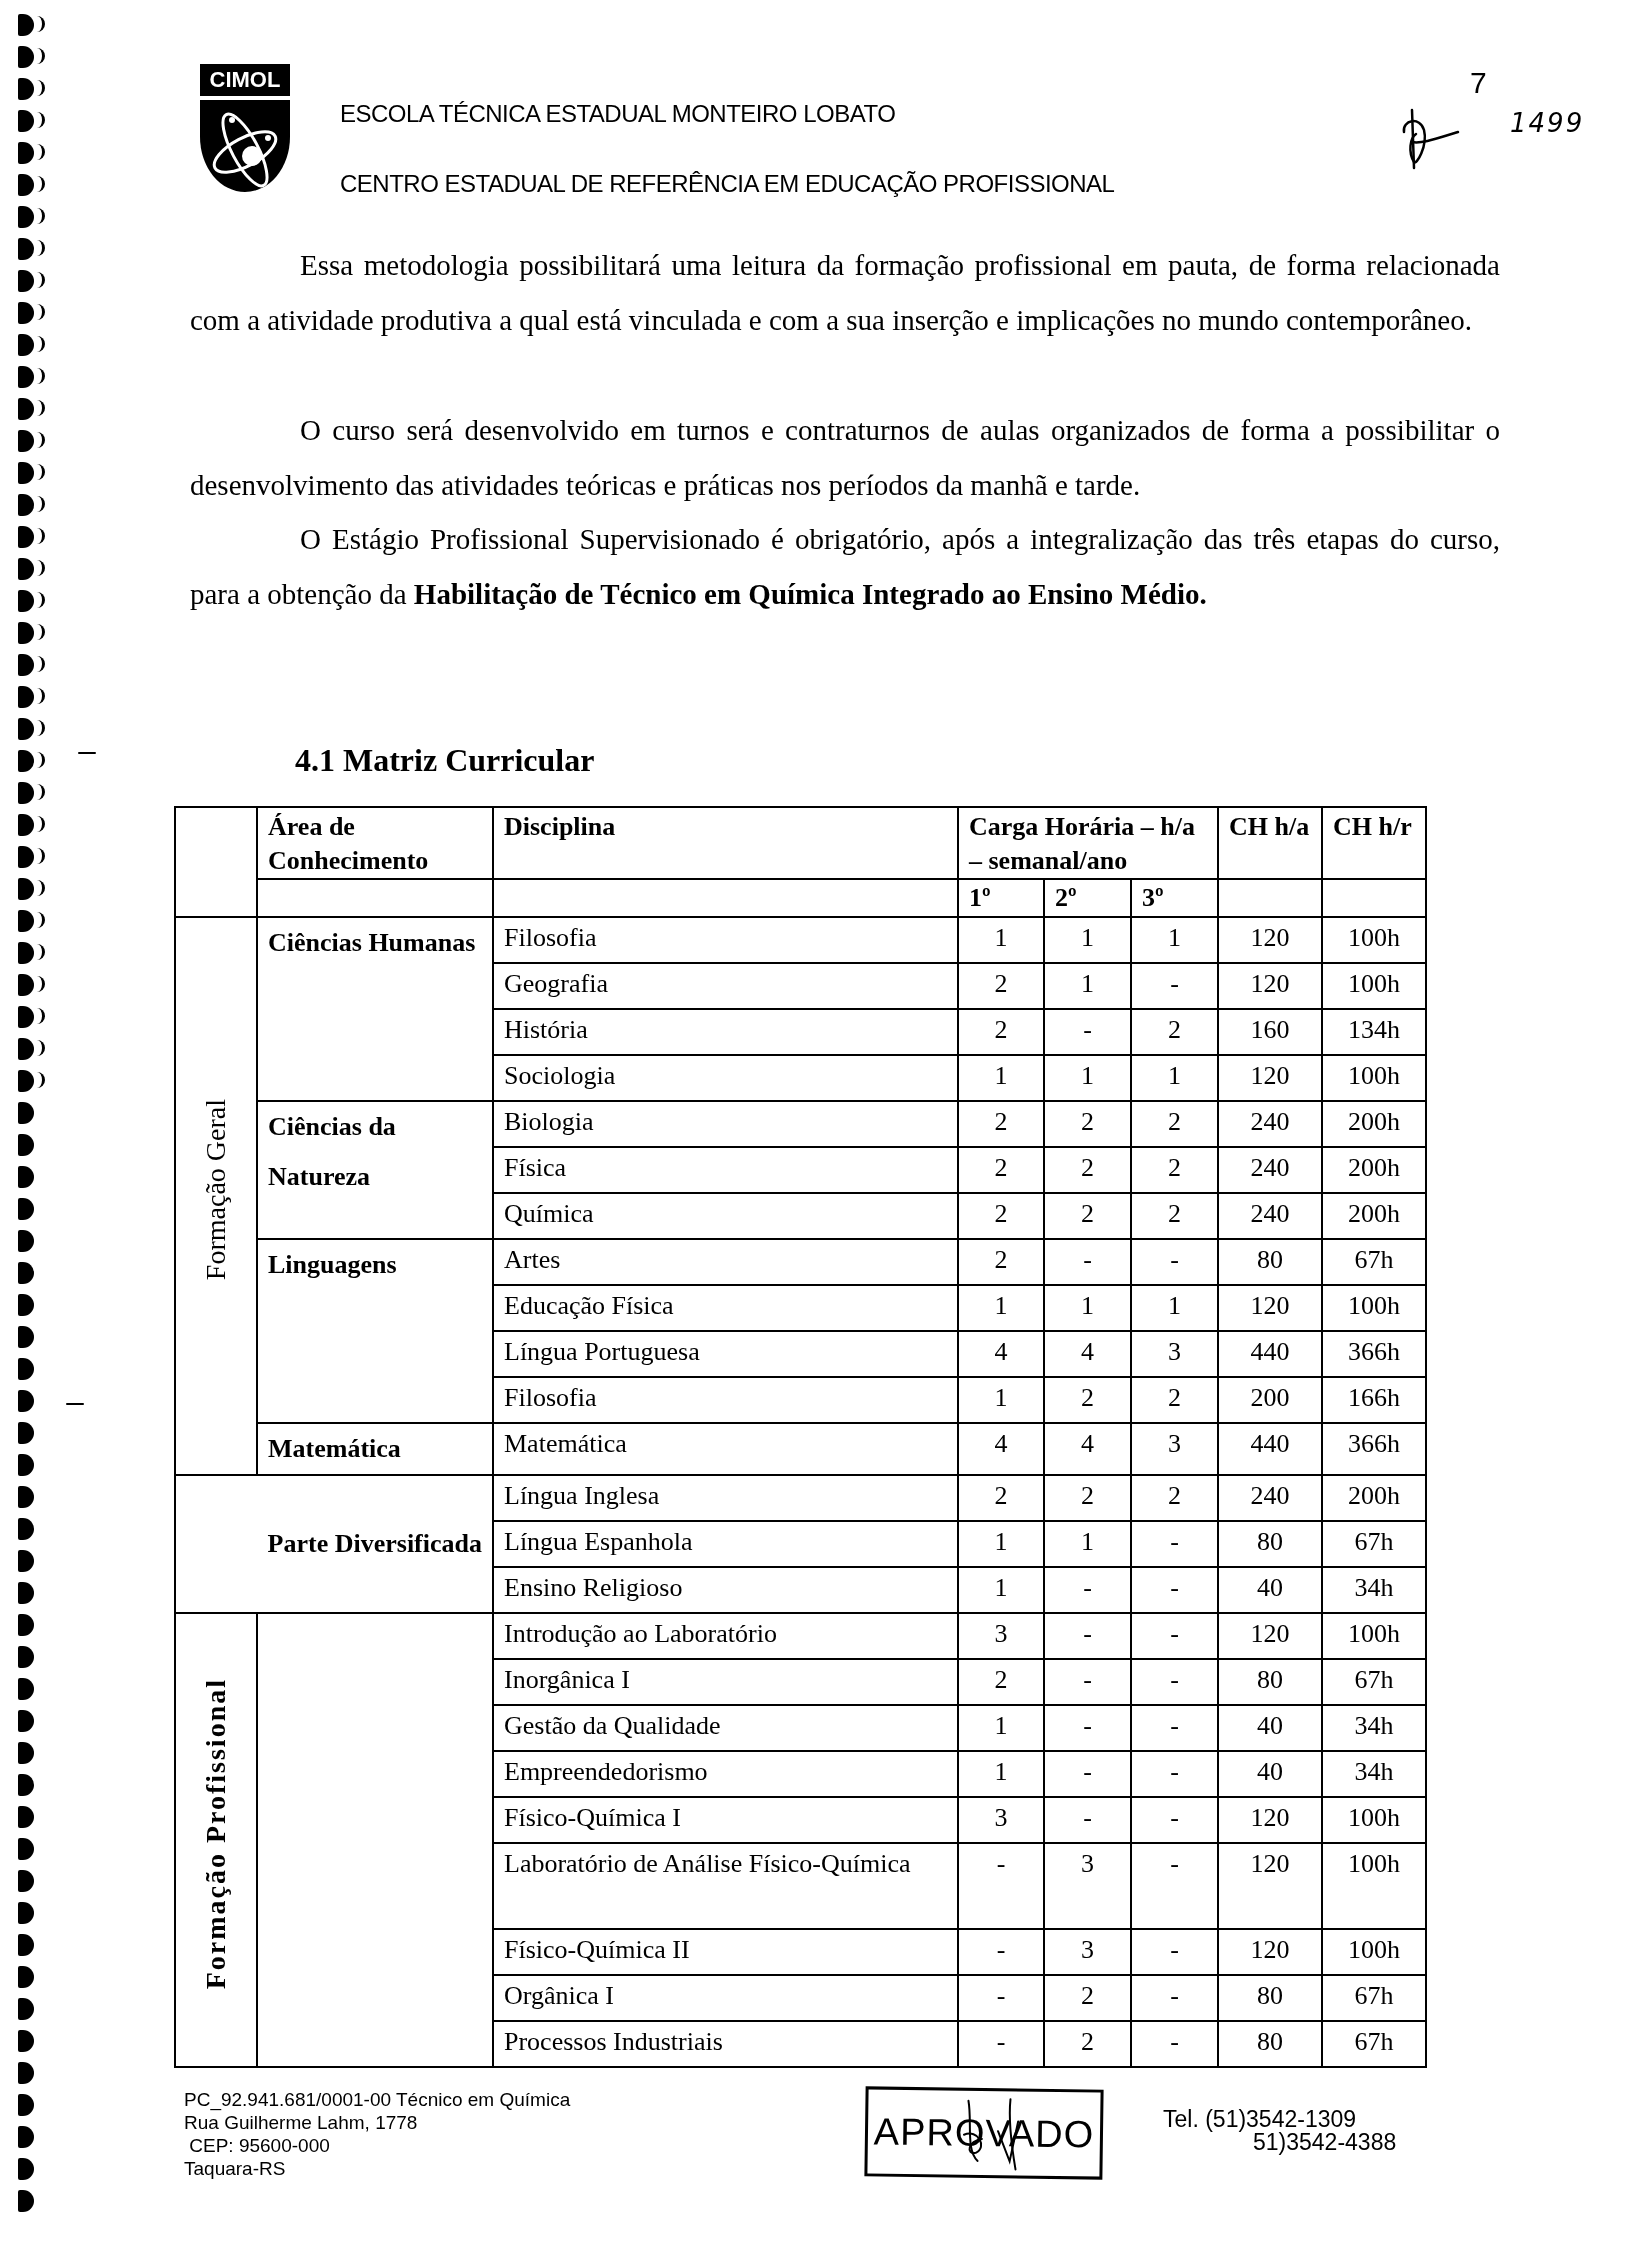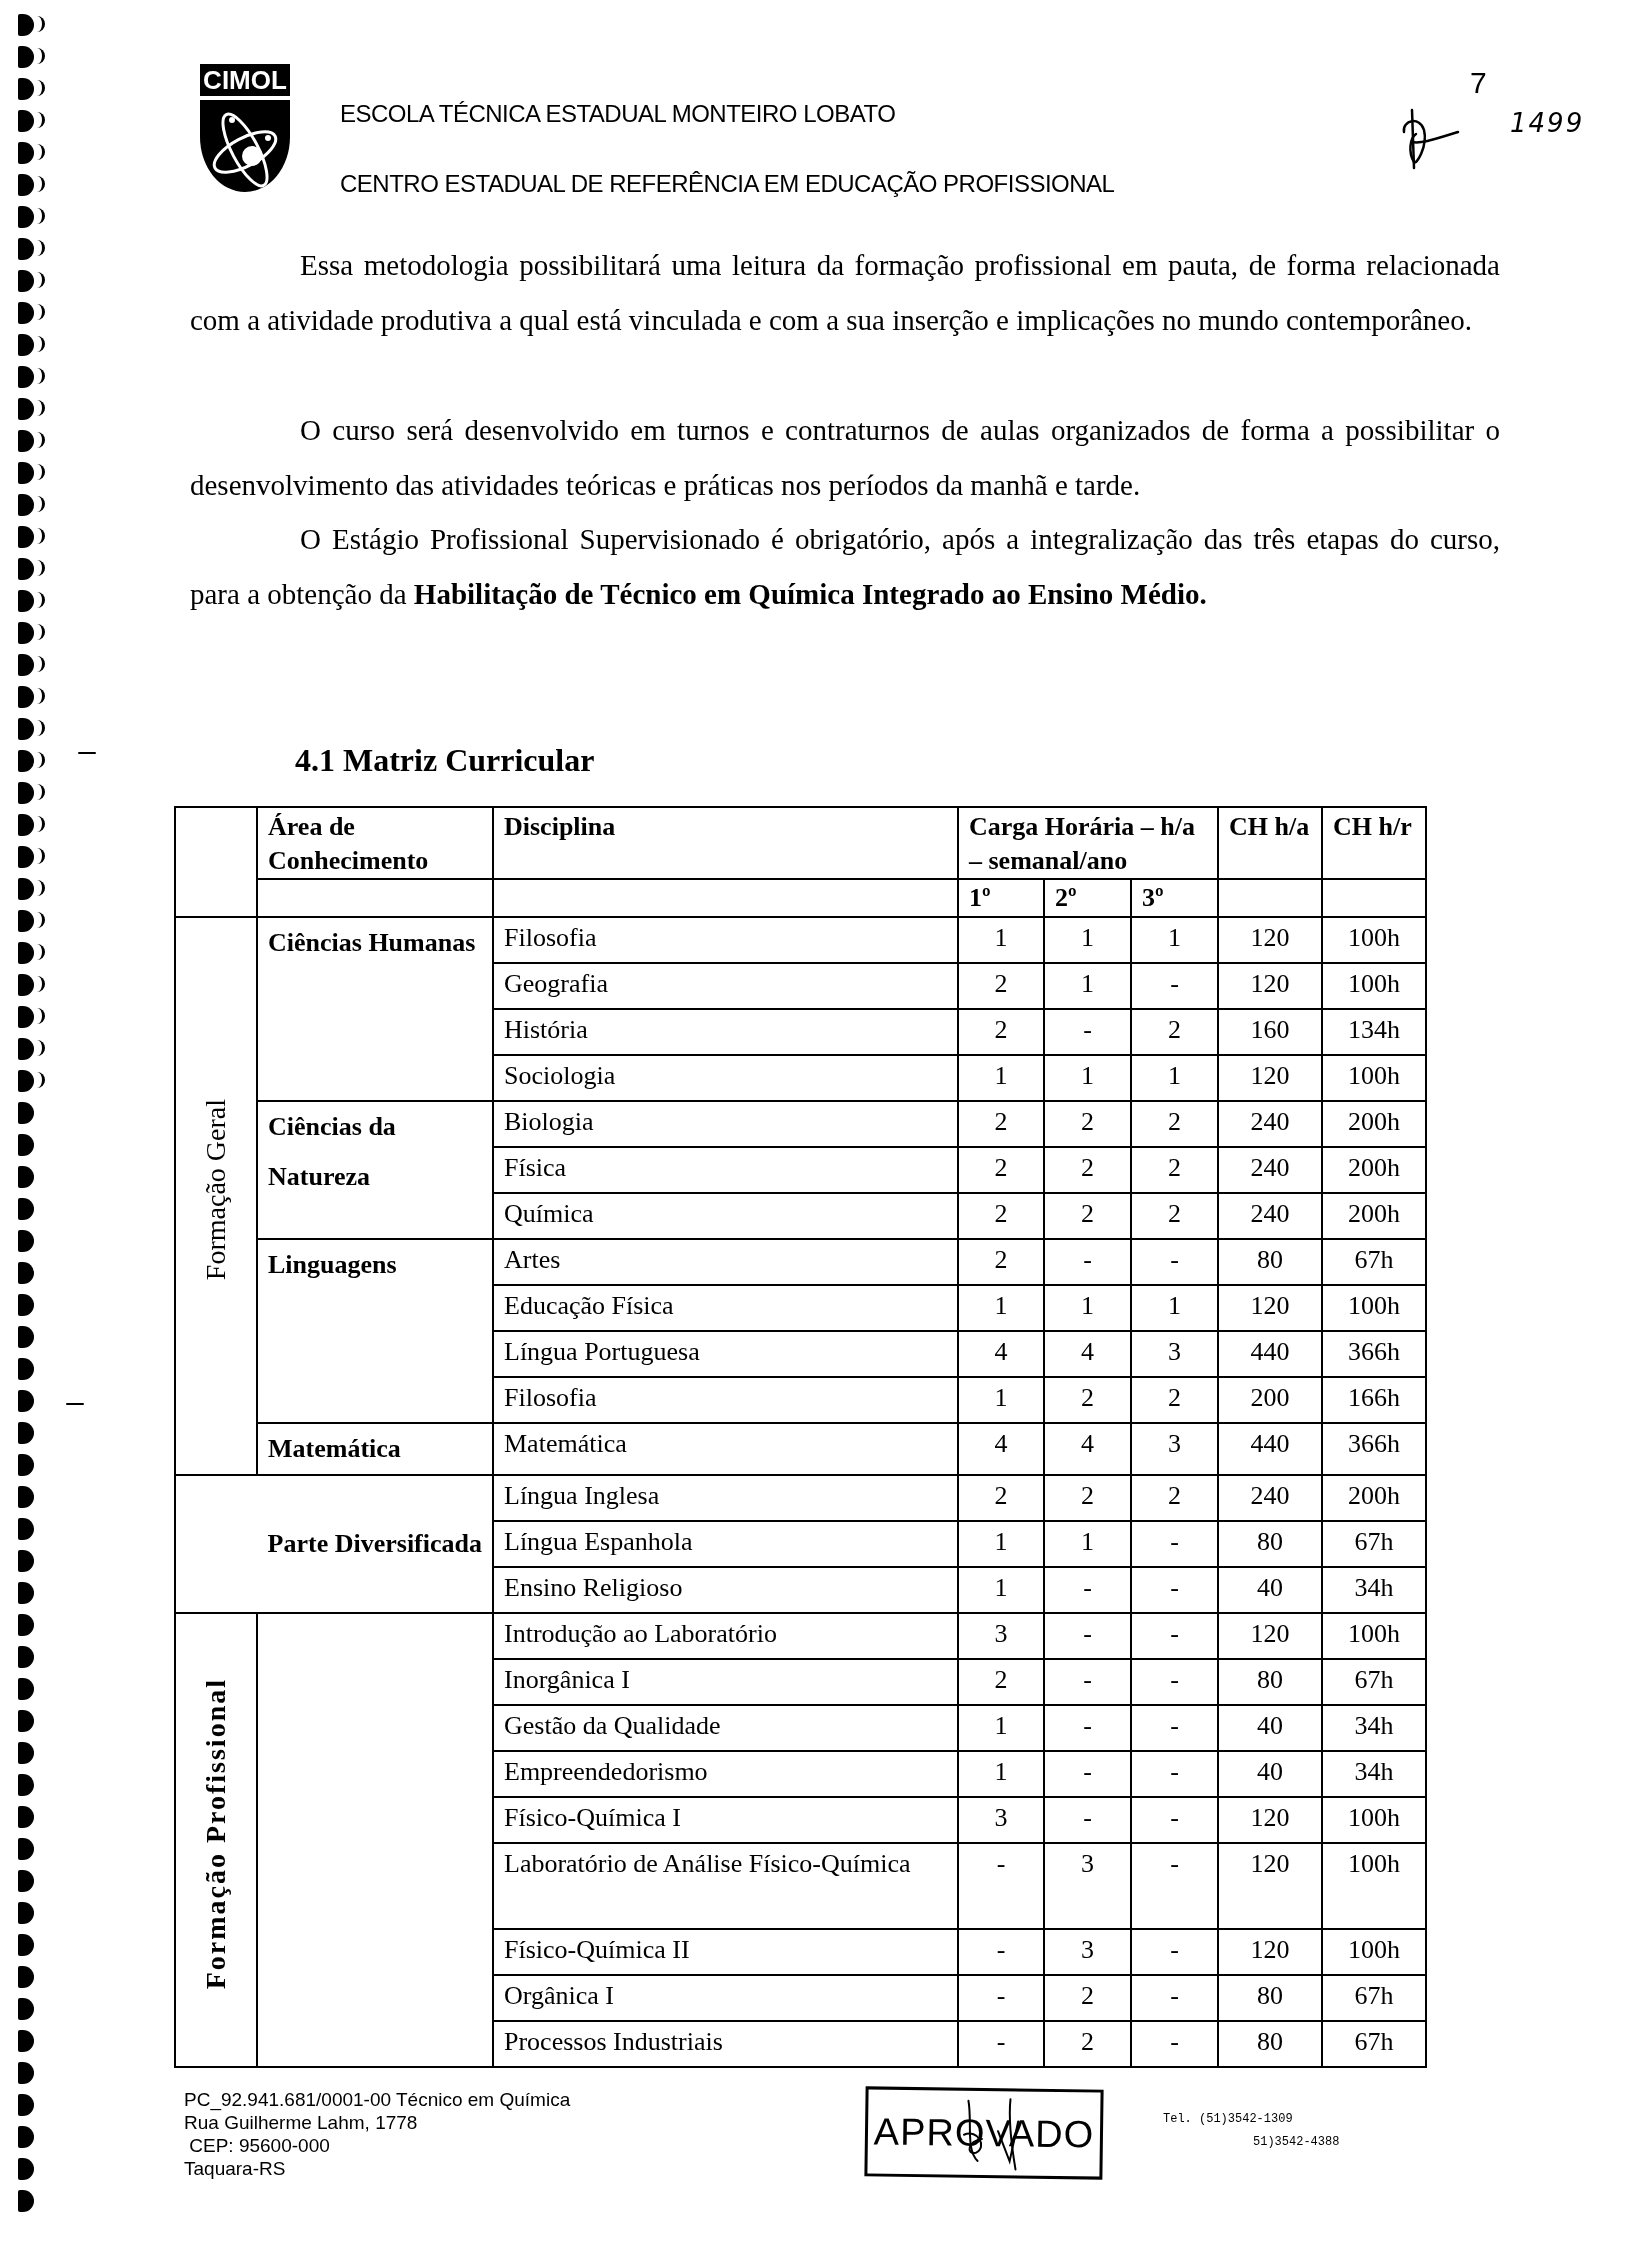--- a/index.html
+++ b/index.html
@@ -8,21 +8,21 @@
 
   
   .holes { position: absolute; left: 18px; top: 14px; width: 40px; }
   .hole { position: relative; height: 32px; }
   .hole .dot { position: absolute; left: 0; top: 0; width: 16px; height: 22px; background: #000; border-radius: 2px 11px 11px 2px; }
   .hole .arc { position: absolute; left: 19px; top: 2px; width: 5px; height: 16px; border-right: 3px solid #000; border-radius: 0 10px 10px 0; }
   .stray-mark { position: absolute; height: 2px; background: #000; border-radius: 2px; }
 
   
   .logo { position: absolute; left: 200px; top: 64px; width: 90px; }
-  .logo-cimol { background: #000; color: #fff; font-family: "Liberation Sans", sans-serif; font-weight: bold; font-size: 26px; line-height: 28px; text-align: center; letter-spacing: 0px; border: 2px solid #000; }
+  .logo-cimol { background: #000; color: #fff; font-family: "Liberation Sans", sans-serif; font-weight: bold; font-size: 22px; line-height: 28px; text-align: center; letter-spacing: 0px; border: 2px solid #000; }
   .logo-shield { margin-top: 4px; width: 90px; height: 92px; background: #000; border-radius: 0 0 45px 45px / 0 0 55px 55px; position: relative; overflow: hidden; }
   .logo-shield svg { position: absolute; left: 0; top: 0; }
   .hdr-line { position: absolute; font-family: "Liberation Sans", sans-serif; font-size: 24px; letter-spacing: -0.5px; white-space: nowrap; }
   .page-num { position: absolute; left: 1470px; top: 66px; font-family: "Liberation Sans", sans-serif; font-size: 30px; }
   .hand-num { position: absolute; left: 1510px; top: 108px; font-family: "DejaVu Sans", sans-serif; font-size: 26px; font-style: italic; letter-spacing: 2px; }
 
   
   .para { position: absolute; left: 190px; width: 1310px; font-family: "Liberation Serif", serif; font-size: 29px; line-height: 54.5px; text-align: justify; }
   .para .indent { display: inline-block; width: 110px; }
   .para b { font-weight: bold; }
@@ -43,21 +43,21 @@
   td.pdiv { vertical-align: middle !important; text-align: right; font-weight: bold; }
   td.disc { text-align: left; }
   td.disc.justify { text-align: justify; text-align-last: left; line-height: 40px; }
   th.sub { font-weight: normal; line-height: 32px !important; }
   th.empty { border-top: none; }
 
   
   .footer-left { position: absolute; left: 184px; top: 2088px; font-family: "Liberation Sans", sans-serif; font-size: 19px; line-height: 23px; }
   .stamp { position: absolute; left: 865px; top: 2088px; width: 232px; height: 84px; border: 3px solid #000; transform: rotate(0.8deg); font-family: "Liberation Sans", sans-serif; font-size: 38px; display: flex; align-items: center; justify-content: center; letter-spacing: 1px; }
   .stamp .scribble { position: absolute; left: 90px; top: 0; }
-  .footer-right { position: absolute; left: 1163px; top: 2108px; font-family: Liberation Mono, monospace; font-size: 12px; line-height: 23px; }
+  .footer-right { position: absolute; left: 1163px; top: 2108px; font-family: Liberation Sans, sans-serif; font-size: 23px; line-height: 23px; }
   .footer-right .l2 { padding-left: 90px; }
 </style>
 </head>
 <body>
 
 <div class="holes" id="holes">
     <div class="hole">
       <span class="dot"></span>
       <span class="arc"></span>
     </div>

